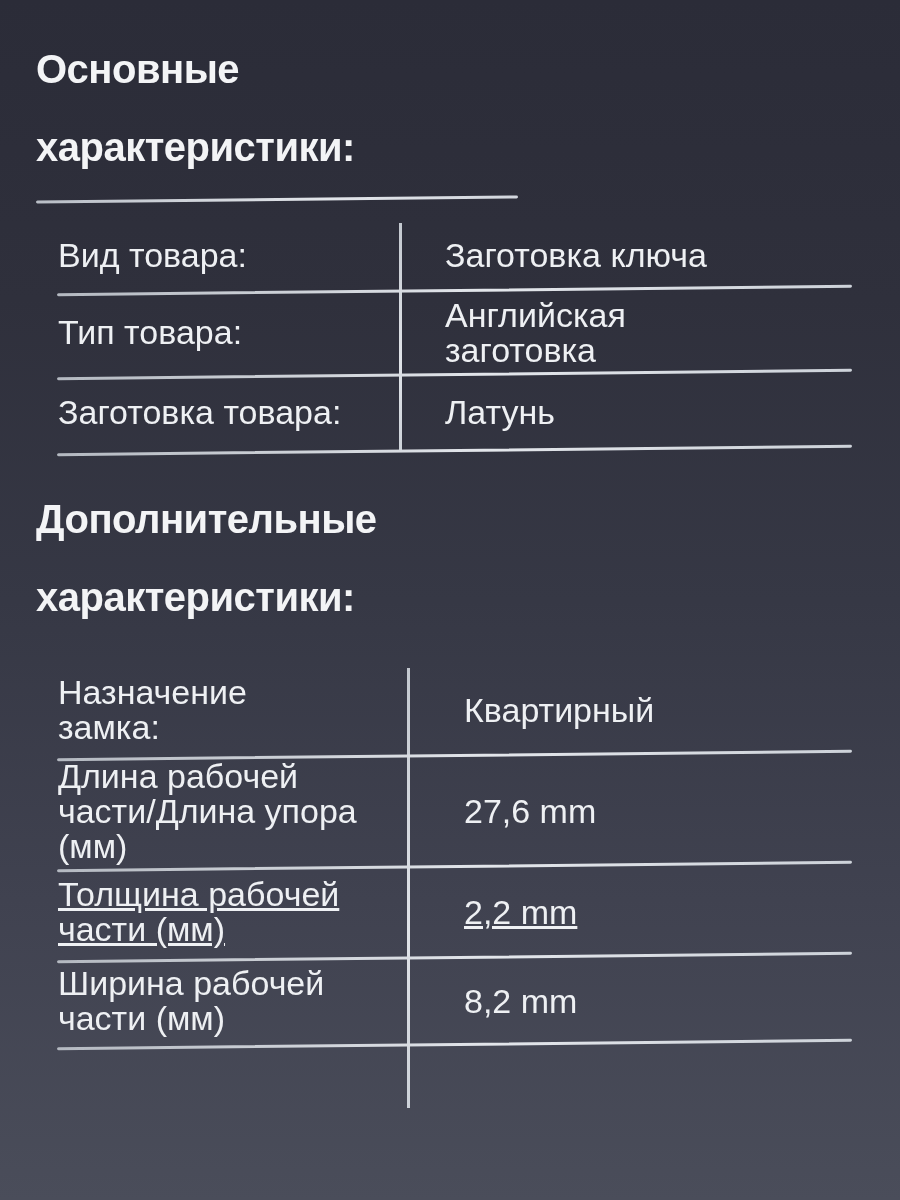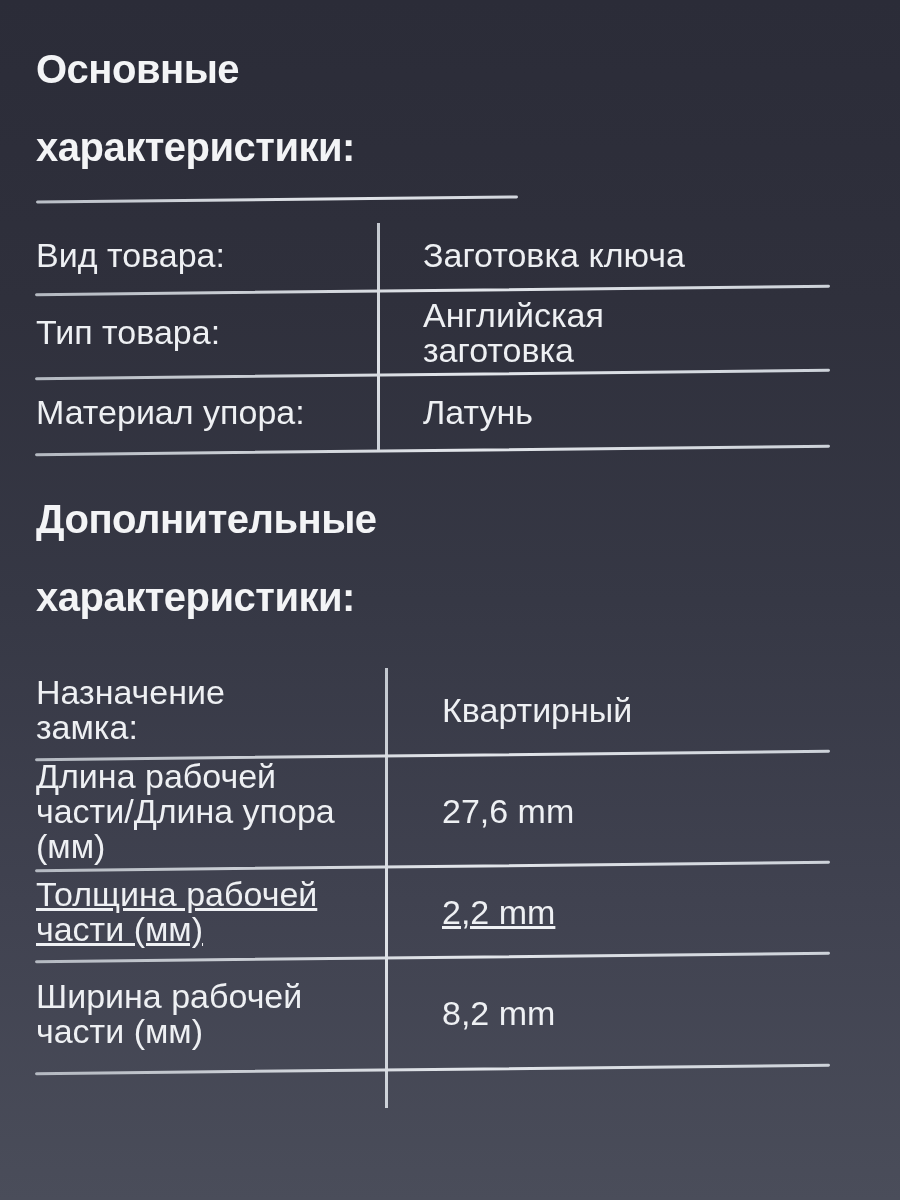--- a/index.html
+++ b/index.html
@@ -36,21 +36,21 @@
 
   .title-underline {
     width: 482px;
     height: 3px;
     margin: 12px 0 0 36px;
     background: linear-gradient(90deg, #b9bec6, #e2e5ea 60%, #d2d6dd);
     transform: rotate(-0.6deg);
     border-radius: 2px;
   }
 
-  .spec-table { position: relative; margin-top: 20px; }
+  .spec-table { position: relative; margin-top: 20px; margin-left: 22px; }
   .spec-table.t2 { margin-top: 30px; }
 
   .vline {
     position: absolute;
     width: 3px;
     background: linear-gradient(180deg, #c3c8cf, #e0e3e8 60%, #cdd2d9);
   }
   .t1 .vline { left: 377px; top: 2px; height: 228px; }
   .t2 .vline { left: 385px; top: 2px; height: 440px; }
 
@@ -78,21 +78,21 @@
     transform: rotate(-0.6deg);
     border-radius: 2px;
   }
 
   .h68  { height: 68px; }
   .h81  { height: 81px; border-radius: 11px; }
   .h73  { height: 73px; }
   .h88  { height: 88px; }
   .h136 { height: 108px; }
   .h100 { height: 88px; text-decoration: underline; }
-  .h109 { height: 109px; }
+  .h109 { height: 84px; }
 </style>
 </head>
 <body>
 
 <div class="card">
 
   <h1 class="section-title title-main">Основные
 характеристики:</h1>
 
   <div class="title-underline"></div>
@@ -107,21 +107,21 @@
     <div class="hline"></div>
 
     <div class="row h81">
       <div class="cell label">Тип товара:</div>
       <div class="cell value">Английская
 заготовка</div>
     </div>
     <div class="hline"></div>
 
     <div class="row h73">
-      <div class="cell label">Материал упора:</div>
+      <div class="cell label">Заготовка товара:</div>
       <div class="cell value">Латунь</div>
     </div>
     <div class="hline"></div>
   </div>
 
   <h1 class="section-title title-extra">Дополнительные
 характеристики:</h1>
 
   <div class="spec-table t2">
     <div class="vline"></div>

